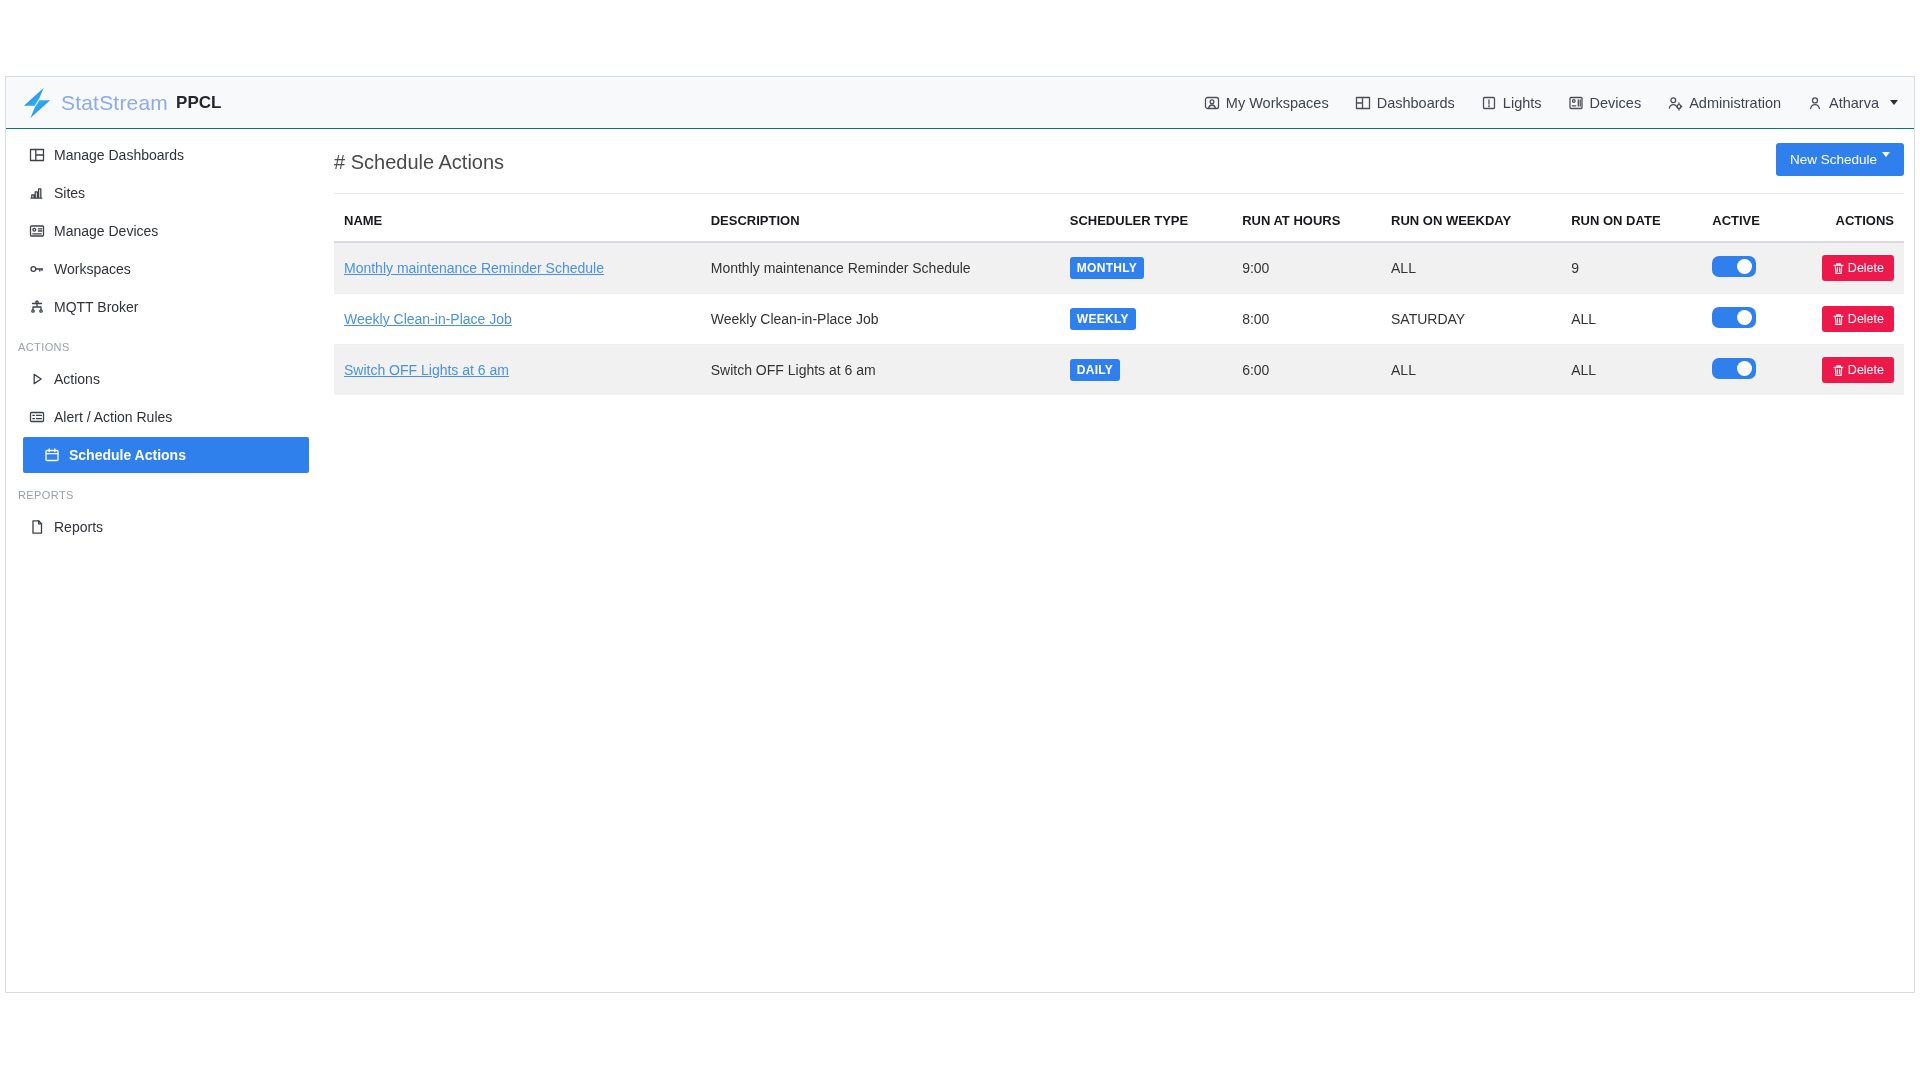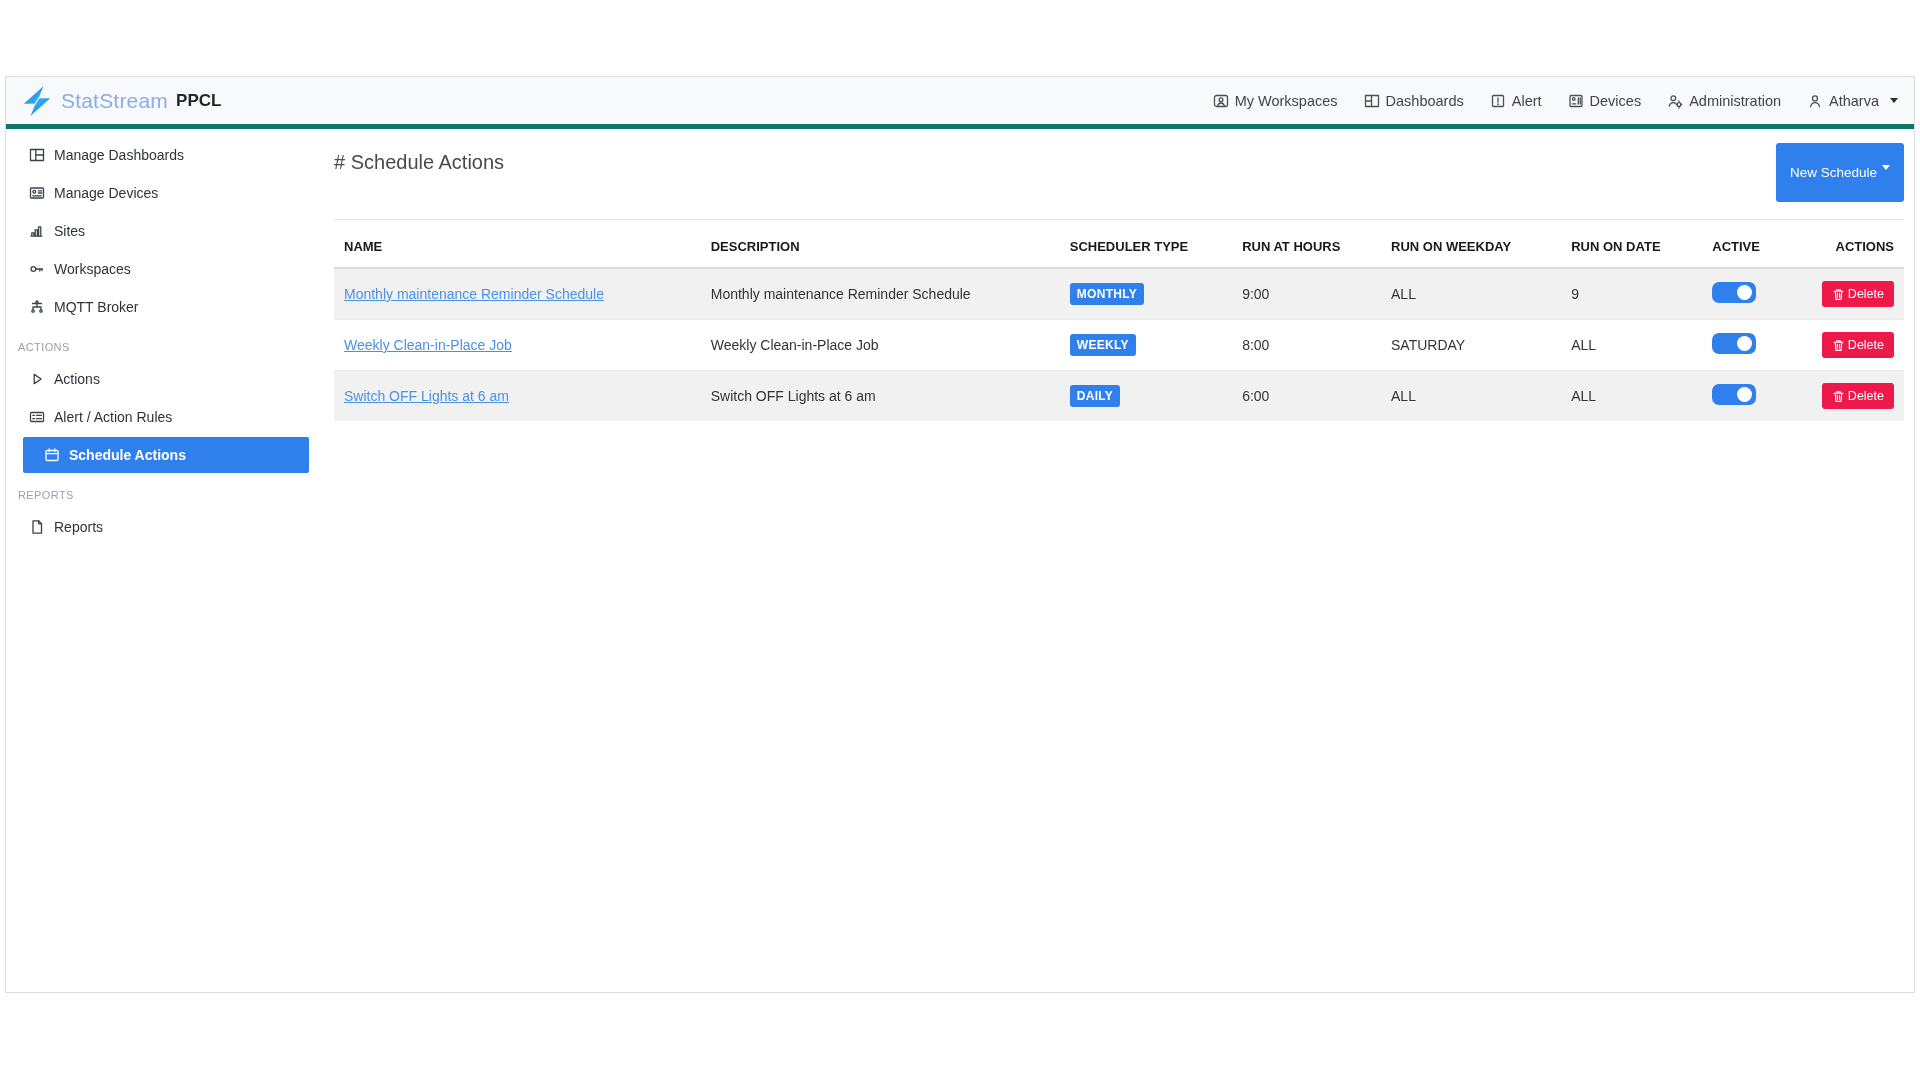--- a/index.html
+++ b/index.html
@@ -10,21 +10,21 @@
     width:1920px; height:1080px;
     position:relative;
   }
   .app {
     position:absolute; top:76px; left:5px; width:1910px; height:917px;
     background:#fff; border:1px solid #d9dde2;
     display:flex; flex-direction:column; overflow:hidden;
   }
   
   .topbar {
-    flex:0 0 52px; background:#f8f9fb; border-bottom:5px solid #0f766e;
+    flex:0 0 52px; background:#f8f9fb; border-bottom:1px solid #0f766e;
     display:flex; align-items:center; padding:0 16px;
   }
   .brand { display:flex; align-items:center; }
   .brand-logo { width:30px; height:30px; margin-right:9px; }
   .brand-name { font-size:21px; color:var(--brand-text); letter-spacing:.2px; }
   .brand-ws { font-size:17px; font-weight:bold; color:#23272b; margin-left:8px; }
   .topnav { margin-left:auto; display:flex; align-items:center; gap:26px; }
   .nav-item {
     display:flex; align-items:center; gap:6px;
     font-size:14.5px; color:#3e4551; cursor:pointer; white-space:nowrap;
@@ -48,21 +48,21 @@
   }
   .side-item .icn { display:inline-flex; color:#3c4248; }
   .side-item.active { background:var(--primary); color:#fff; font-weight:bold;margin-left:15px; }
   .side-item.active .icn { color:#fff; }
   
   .main { flex:1; padding:14px 10px 0 23px; overflow:auto; }
   .main-header { display:flex; justify-content:space-between; align-items:flex-start; }
   .page-title { font-size:20px; font-weight:400; color:#4a4a4a; margin:8px 0 0 0; }
   .btn-primary {
     background:var(--primary); color:#fff; border:none; border-radius:3px;
-    font-size:13.5px; font-family:inherit; padding:22px 14px;
+    font-size:13.5px; font-family:inherit; padding:9px 14px;
     display:inline-flex; cursor:pointer;
   }
   .btn-primary .caret { border-top-color:#fff; }
   .divider { border:none; border-top:1px solid #e4e6e9; margin:17px 0 0 0; }
   table { width:100%; border-collapse:collapse; margin-top:6px; }
   thead th {
     text-align:left; font-size:13px; color:#17191c; padding:13px 10px;
     border-bottom:2px solid #d8dce0; white-space:nowrap;
   }
   tbody td { font-size:14px; color:#333; padding:12px 10px; border-top:1px solid #ebedef; }
@@ -140,21 +140,21 @@
           <span>Dashboards</span>
         </div>
         <div class="nav-item">
           <span class="icn">
             <svg width="16" height="16" viewBox="0 0 16 16" fill="none" stroke="currentColor" stroke-width="1.3" stroke-linecap="round" stroke-linejoin="round">
               <rect x="2.5" y="2.5" width="11" height="11" rx="1"></rect>
               <path d="M8 5v4.2"></path>
               <path d="M8 11.2v.1" stroke-width="1.8"></path>
             </svg>
           </span>
-          <span>Alert</span>
+          <span>Lights</span>
         </div>
         <div class="nav-item">
           <span class="icn">
             <svg width="16" height="16" viewBox="0 0 16 16" fill="none" stroke="currentColor" stroke-width="1.3" stroke-linecap="round" stroke-linejoin="round">
               <rect x="2" y="2.5" width="12" height="11" rx="1"></rect>
               <circle cx="5.8" cy="6" r="1.3"></circle>
               <path d="M10.3 5v6M12.2 5v6M4.2 10.8h3.6"></path>
             </svg>
           </span>
           <span>Devices</span>
@@ -190,34 +190,34 @@
             <svg width="16" height="16" viewBox="0 0 16 16" fill="none" stroke="currentColor" stroke-width="1.3" stroke-linecap="round" stroke-linejoin="round">
               <rect x="1.5" y="2.5" width="13" height="11"></rect>
               <path d="M6.8 2.5v11M6.8 8h7.7"></path>
             </svg>
           </span>
           <span>Manage Dashboards</span>
         </div>
         <div class="side-item">
           <span class="icn">
             <svg width="16" height="16" viewBox="0 0 16 16" fill="none" stroke="currentColor" stroke-width="1.3" stroke-linecap="round" stroke-linejoin="round">
+              <path d="M2.8 13.2V9.8h2.2v3.4M6.2 13.2V6.8h2.2v6.4M9.6 13.2V3.8h2.2v9.4M2 13.2h10.8"></path>
+            </svg>
+          </span>
+          <span>Sites</span>
+        </div>
+        <div class="side-item">
+          <span class="icn">
+            <svg width="16" height="16" viewBox="0 0 16 16" fill="none" stroke="currentColor" stroke-width="1.3" stroke-linecap="round" stroke-linejoin="round">
               <rect x="1.5" y="3" width="13" height="10" rx="1"></rect>
               <circle cx="5.3" cy="6.8" r="1.4"></circle>
               <path d="M9.3 5.8h3.5M9.3 8h3.5M3.8 10.8h8.5"></path>
             </svg>
           </span>
           <span>Manage Devices</span>
-        </div>
-        <div class="side-item">
-          <span class="icn">
-            <svg width="16" height="16" viewBox="0 0 16 16" fill="none" stroke="currentColor" stroke-width="1.3" stroke-linecap="round" stroke-linejoin="round">
-              <path d="M2.8 13.2V9.8h2.2v3.4M6.2 13.2V6.8h2.2v6.4M9.6 13.2V3.8h2.2v9.4M2 13.2h10.8"></path>
-            </svg>
-          </span>
-          <span>Sites</span>
         </div>
         <div class="side-item">
           <span class="icn">
             <svg width="16" height="16" viewBox="0 0 16 16" fill="none" stroke="currentColor" stroke-width="1.3" stroke-linecap="round" stroke-linejoin="round">
               <circle cx="4.4" cy="8" r="2.4"></circle>
               <path d="M6.8 8h6.7M10.8 8v2M13 8v1.6"></path>
             </svg>
           </span>
           <span>Workspaces</span>
         </div>

